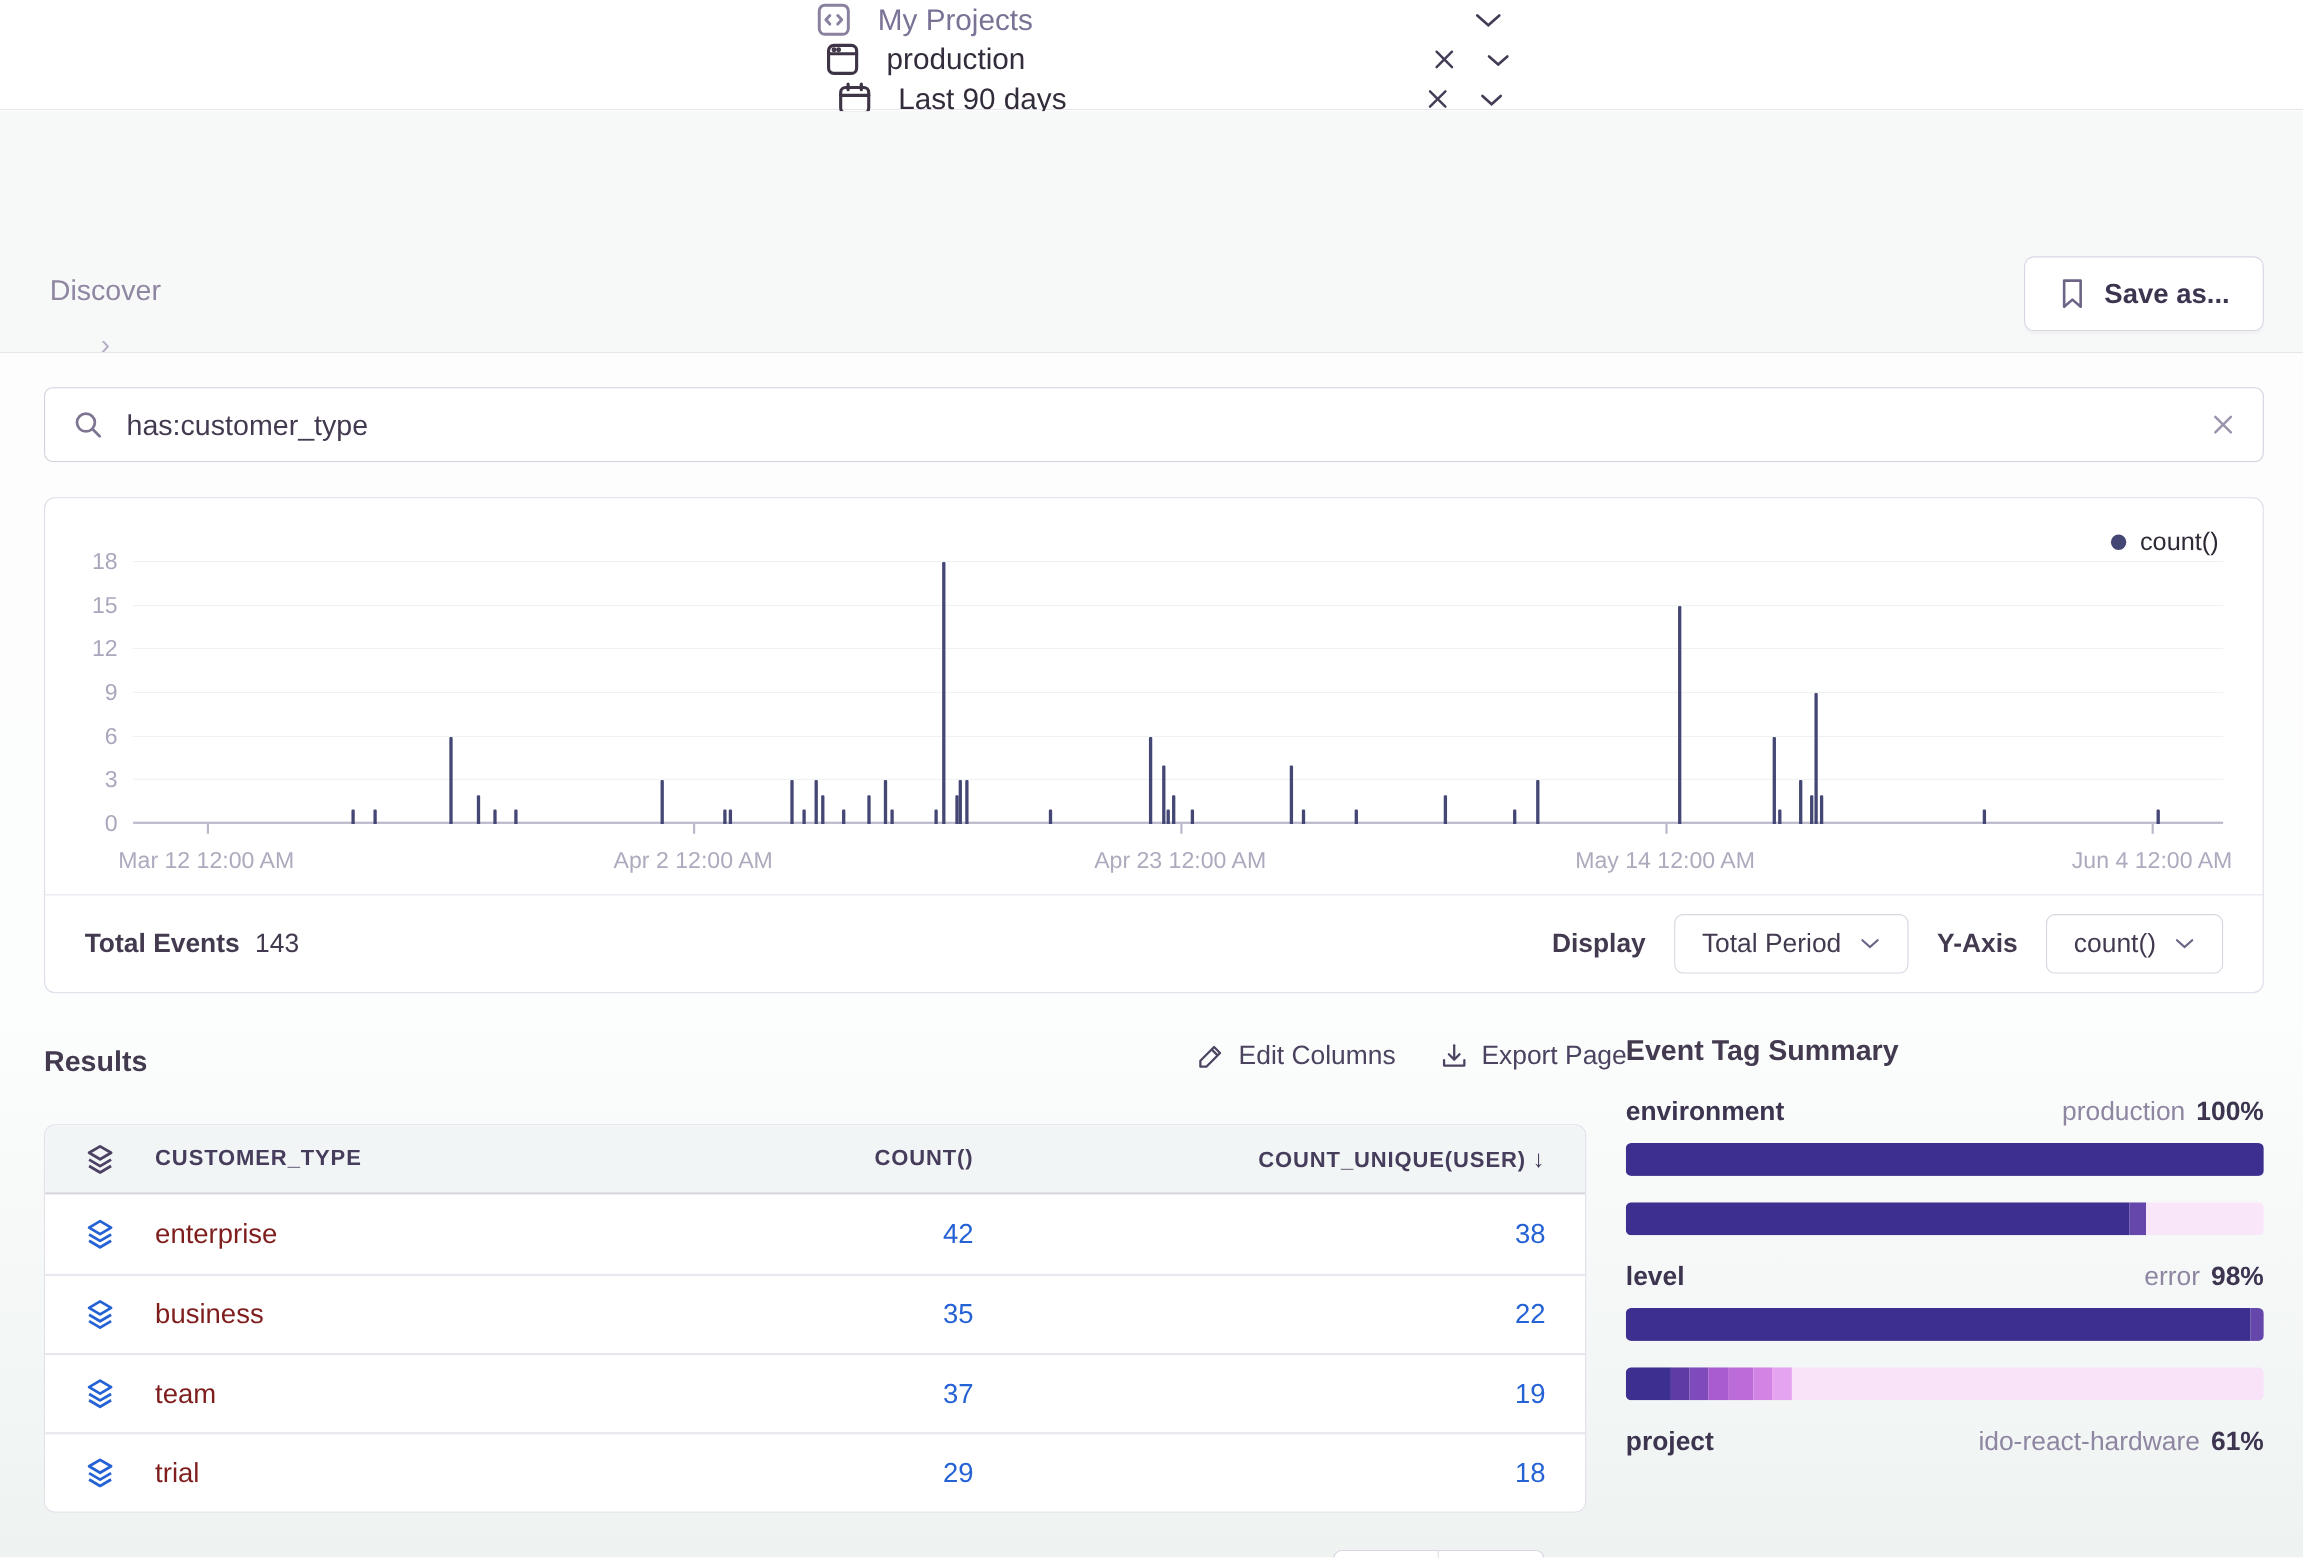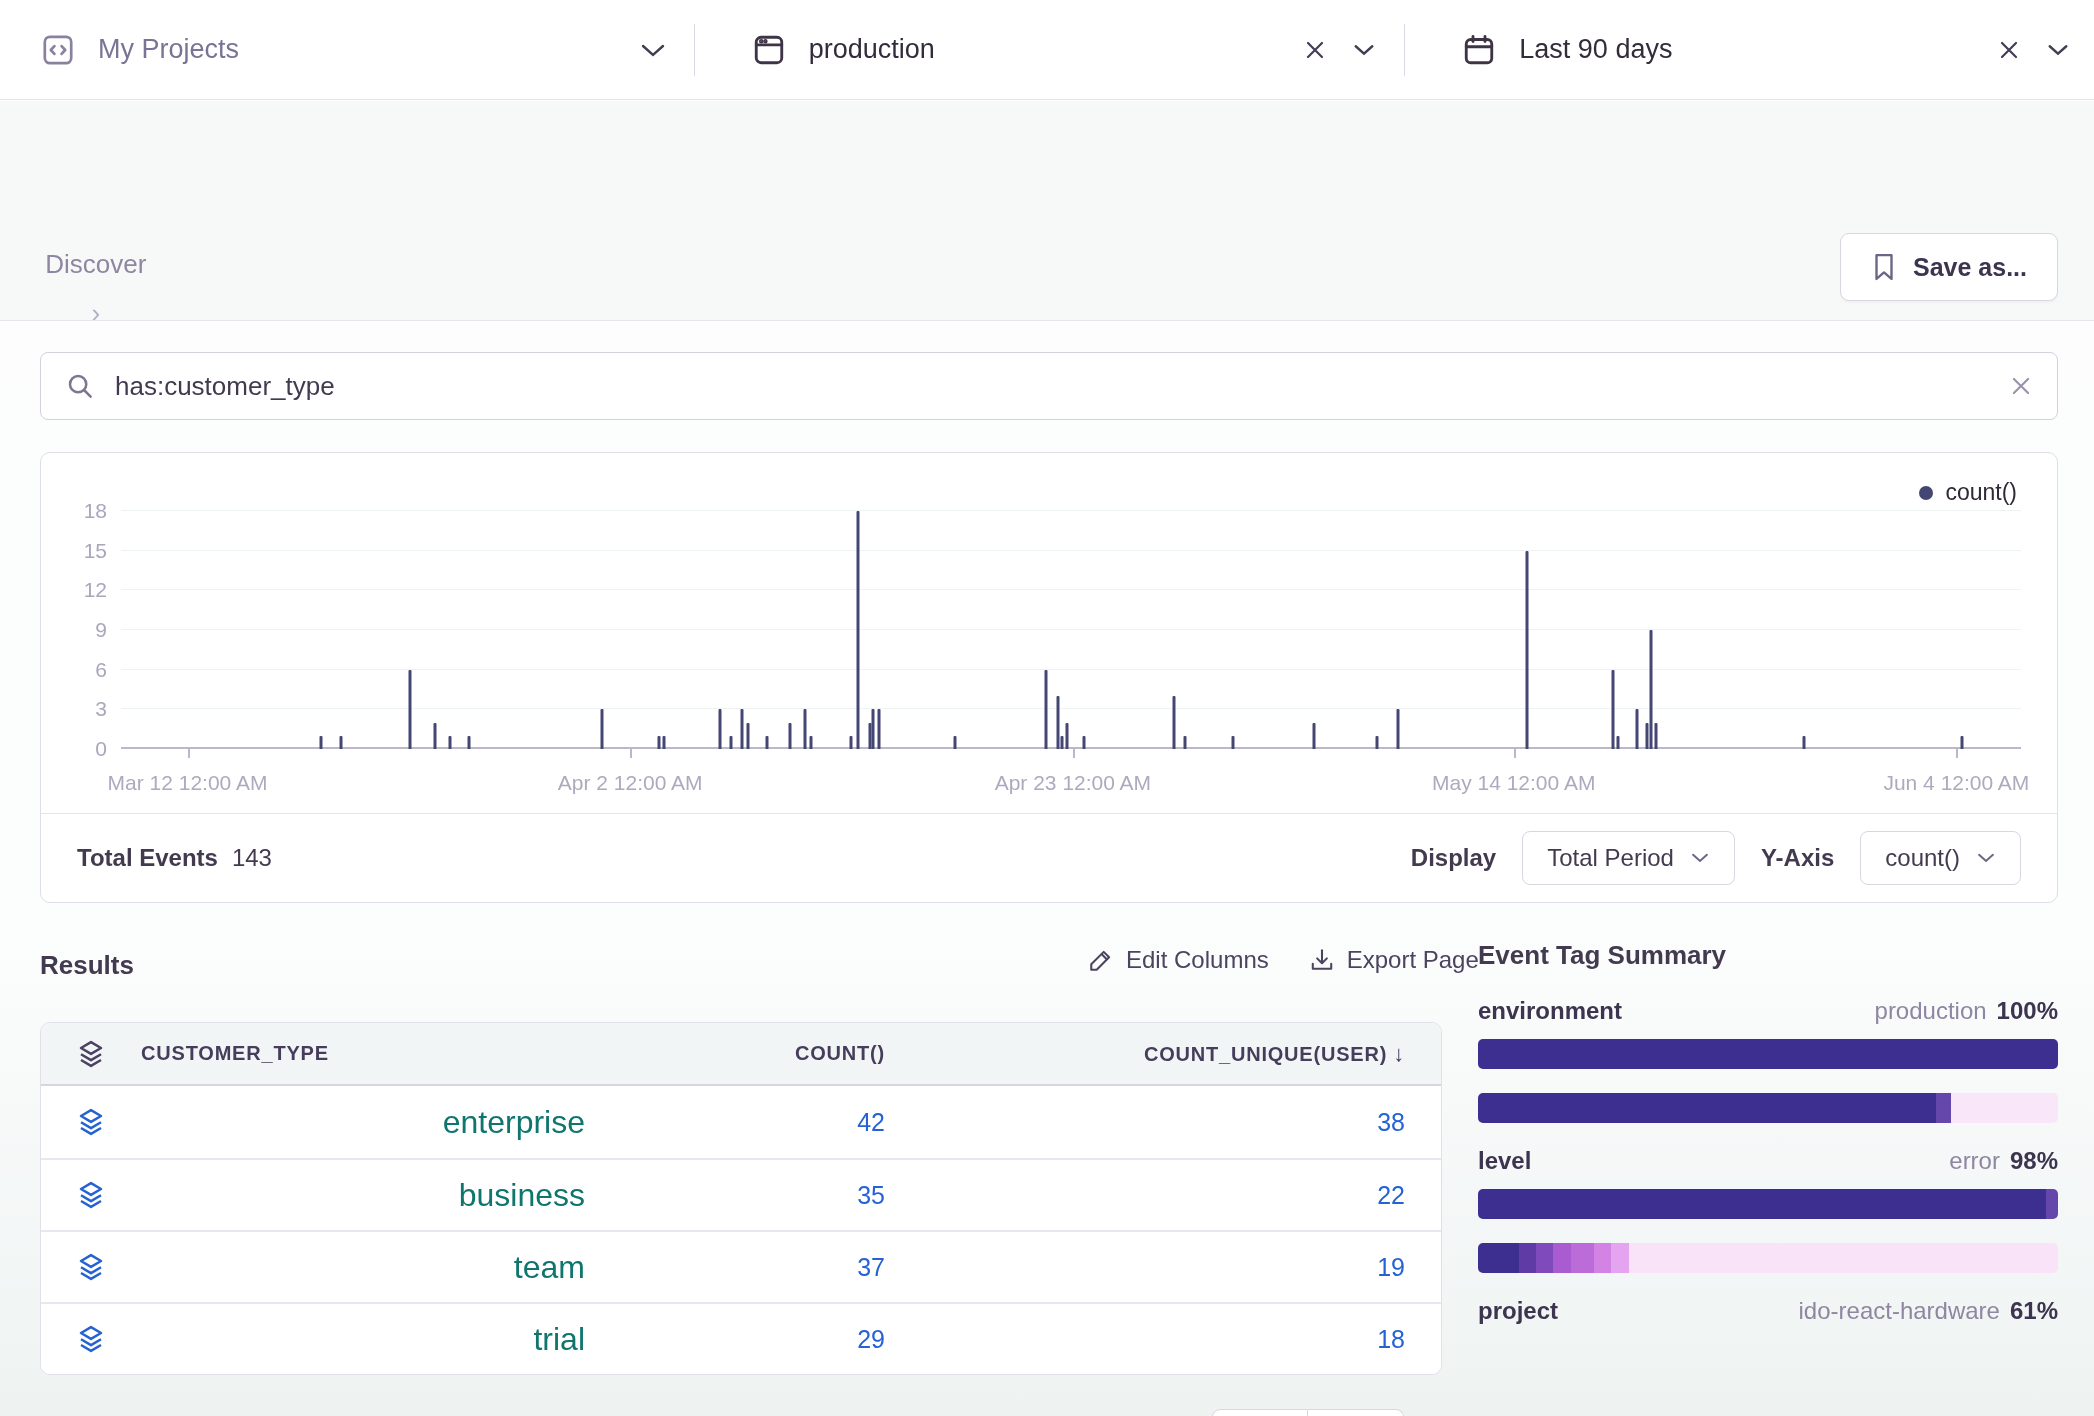--- a/index.html
+++ b/index.html
@@ -1,21 +1,21 @@
 <!DOCTYPE html>
 <html><head>
 <meta charset="utf-8">
 <style>
   * { margin:0; padding:0; box-sizing:border-box; }
   html,body { width:2094px; height:1416px; overflow:hidden; }
   body { font-family:"Liberation Sans", sans-serif; color:#3d3450; background:#ffffff; position:relative; }
 
   
   .topbar { position:absolute; left:0; top:0; width:2094px; height:100px; background:#ffffff;
-            border-bottom:1px solid #e7e4ec; display:flex; align-items:center; }
+            border-bottom:1px solid #e7e4ec; display:flex; align-items:center;flex-direction:column; }
   .tb-section { display:flex; align-items:center; height:100%; }
   .tb-sep { width:1px; height:52px; background:#dcd8e3; }
   .tb-proj { width:694px; padding:0 28px 0 40px; justify-content:space-between; }
   .tb-env  { width:710px; padding:0 28px 0 56px; }
   .tb-date { width:689px; padding:0 24px 0 56px; }
   .tb-left { display:flex; align-items:center; gap:22px; }
   .tb-label { font-size:27px; font-weight:500; color:#332c3b; }
   .tb-label.muted { color:#7b7395; }
   .tb-right { margin-left:auto; display:flex; align-items:center; gap:26px; }
   .icon-btn { background:none; border:none; cursor:pointer; display:flex; align-items:center; }
@@ -71,21 +71,21 @@
   .link-action { display:flex; align-items:center; gap:12px; font-size:24px; color:#4b4360; background:none; border:none; font-family:inherit; cursor:pointer; }
 
   .table { position:absolute; left:40px; top:700px; width:1402px; border:1px solid #e2dfe9; border-radius:10px; background:#ffffff; overflow:hidden; }
   .t-row { display:grid; grid-template-columns:100px 1fr 300px 520px; align-items:center; padding-right:36px; }
   .t-head { height:63px; background:#f2f5f5; border-bottom:2px solid #d8d5e0; }
   .t-head .t-col { font-size:20px; font-weight:700; letter-spacing:0.8px; color:#463d5c; }
   .t-body-row { height:72px; background:#ffffff; border-top:2px solid #e8e6ee; }
   .t-body-row:first-child { border-top:none; }
   .t-icon-cell { display:flex; justify-content:center; }
   .t-col.num { text-align:right; }
-  .cell-name { font-size:32px; color:#0f766e;text-align:right; }
+  .cell-name { font-size:25px; color:#7f1d1d; }
   .cell-link { font-size:25px; color:#2562d4; cursor:pointer; }
   .sort-arrow { font-size:22px; color:#463d5c; margin-left:6px; }
 
   .pagination { position:absolute; left:1212px; top:1087px; display:flex; }
   .pg-btn { width:96px; height:44px; background:#fff; border:1px solid #d9d5e1; cursor:pointer; }
   .pg-btn.prev { border-radius:8px 0 0 8px; }
   .pg-btn.next { border-radius:0 8px 8px 0; border-left:none; }
 
   
   .tags { position:absolute; left:1478px; top:618px; width:580px; }

